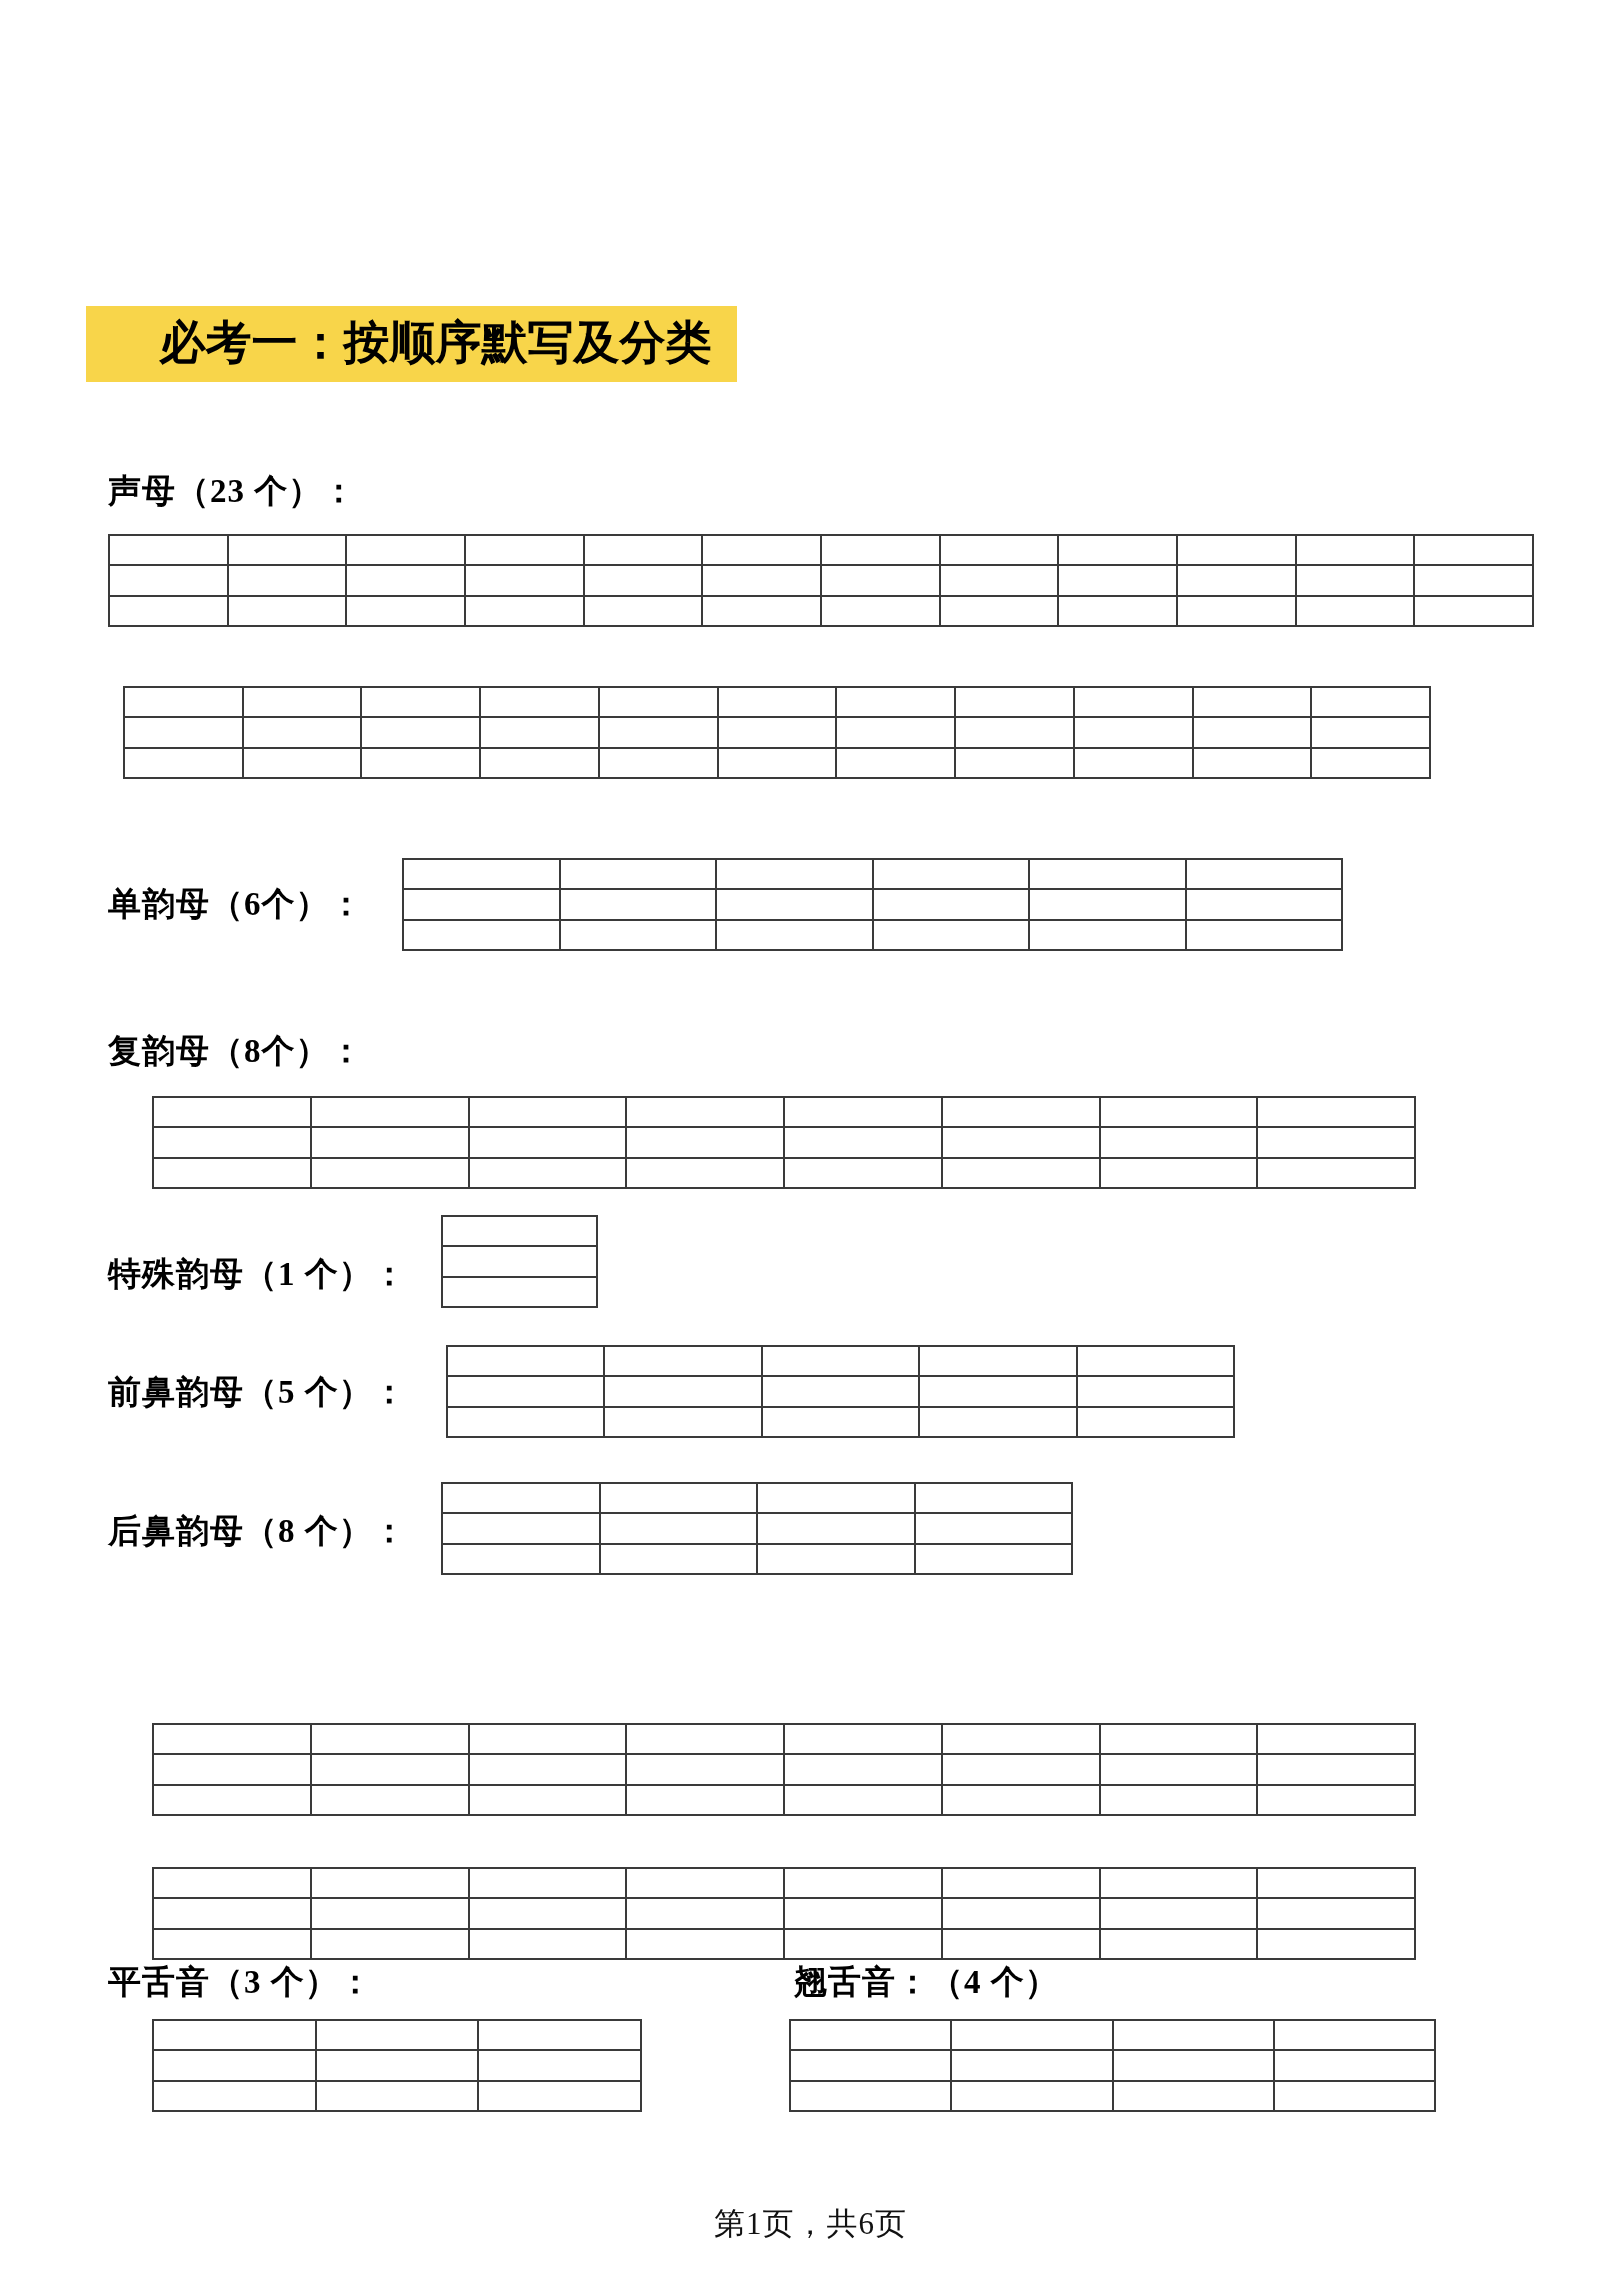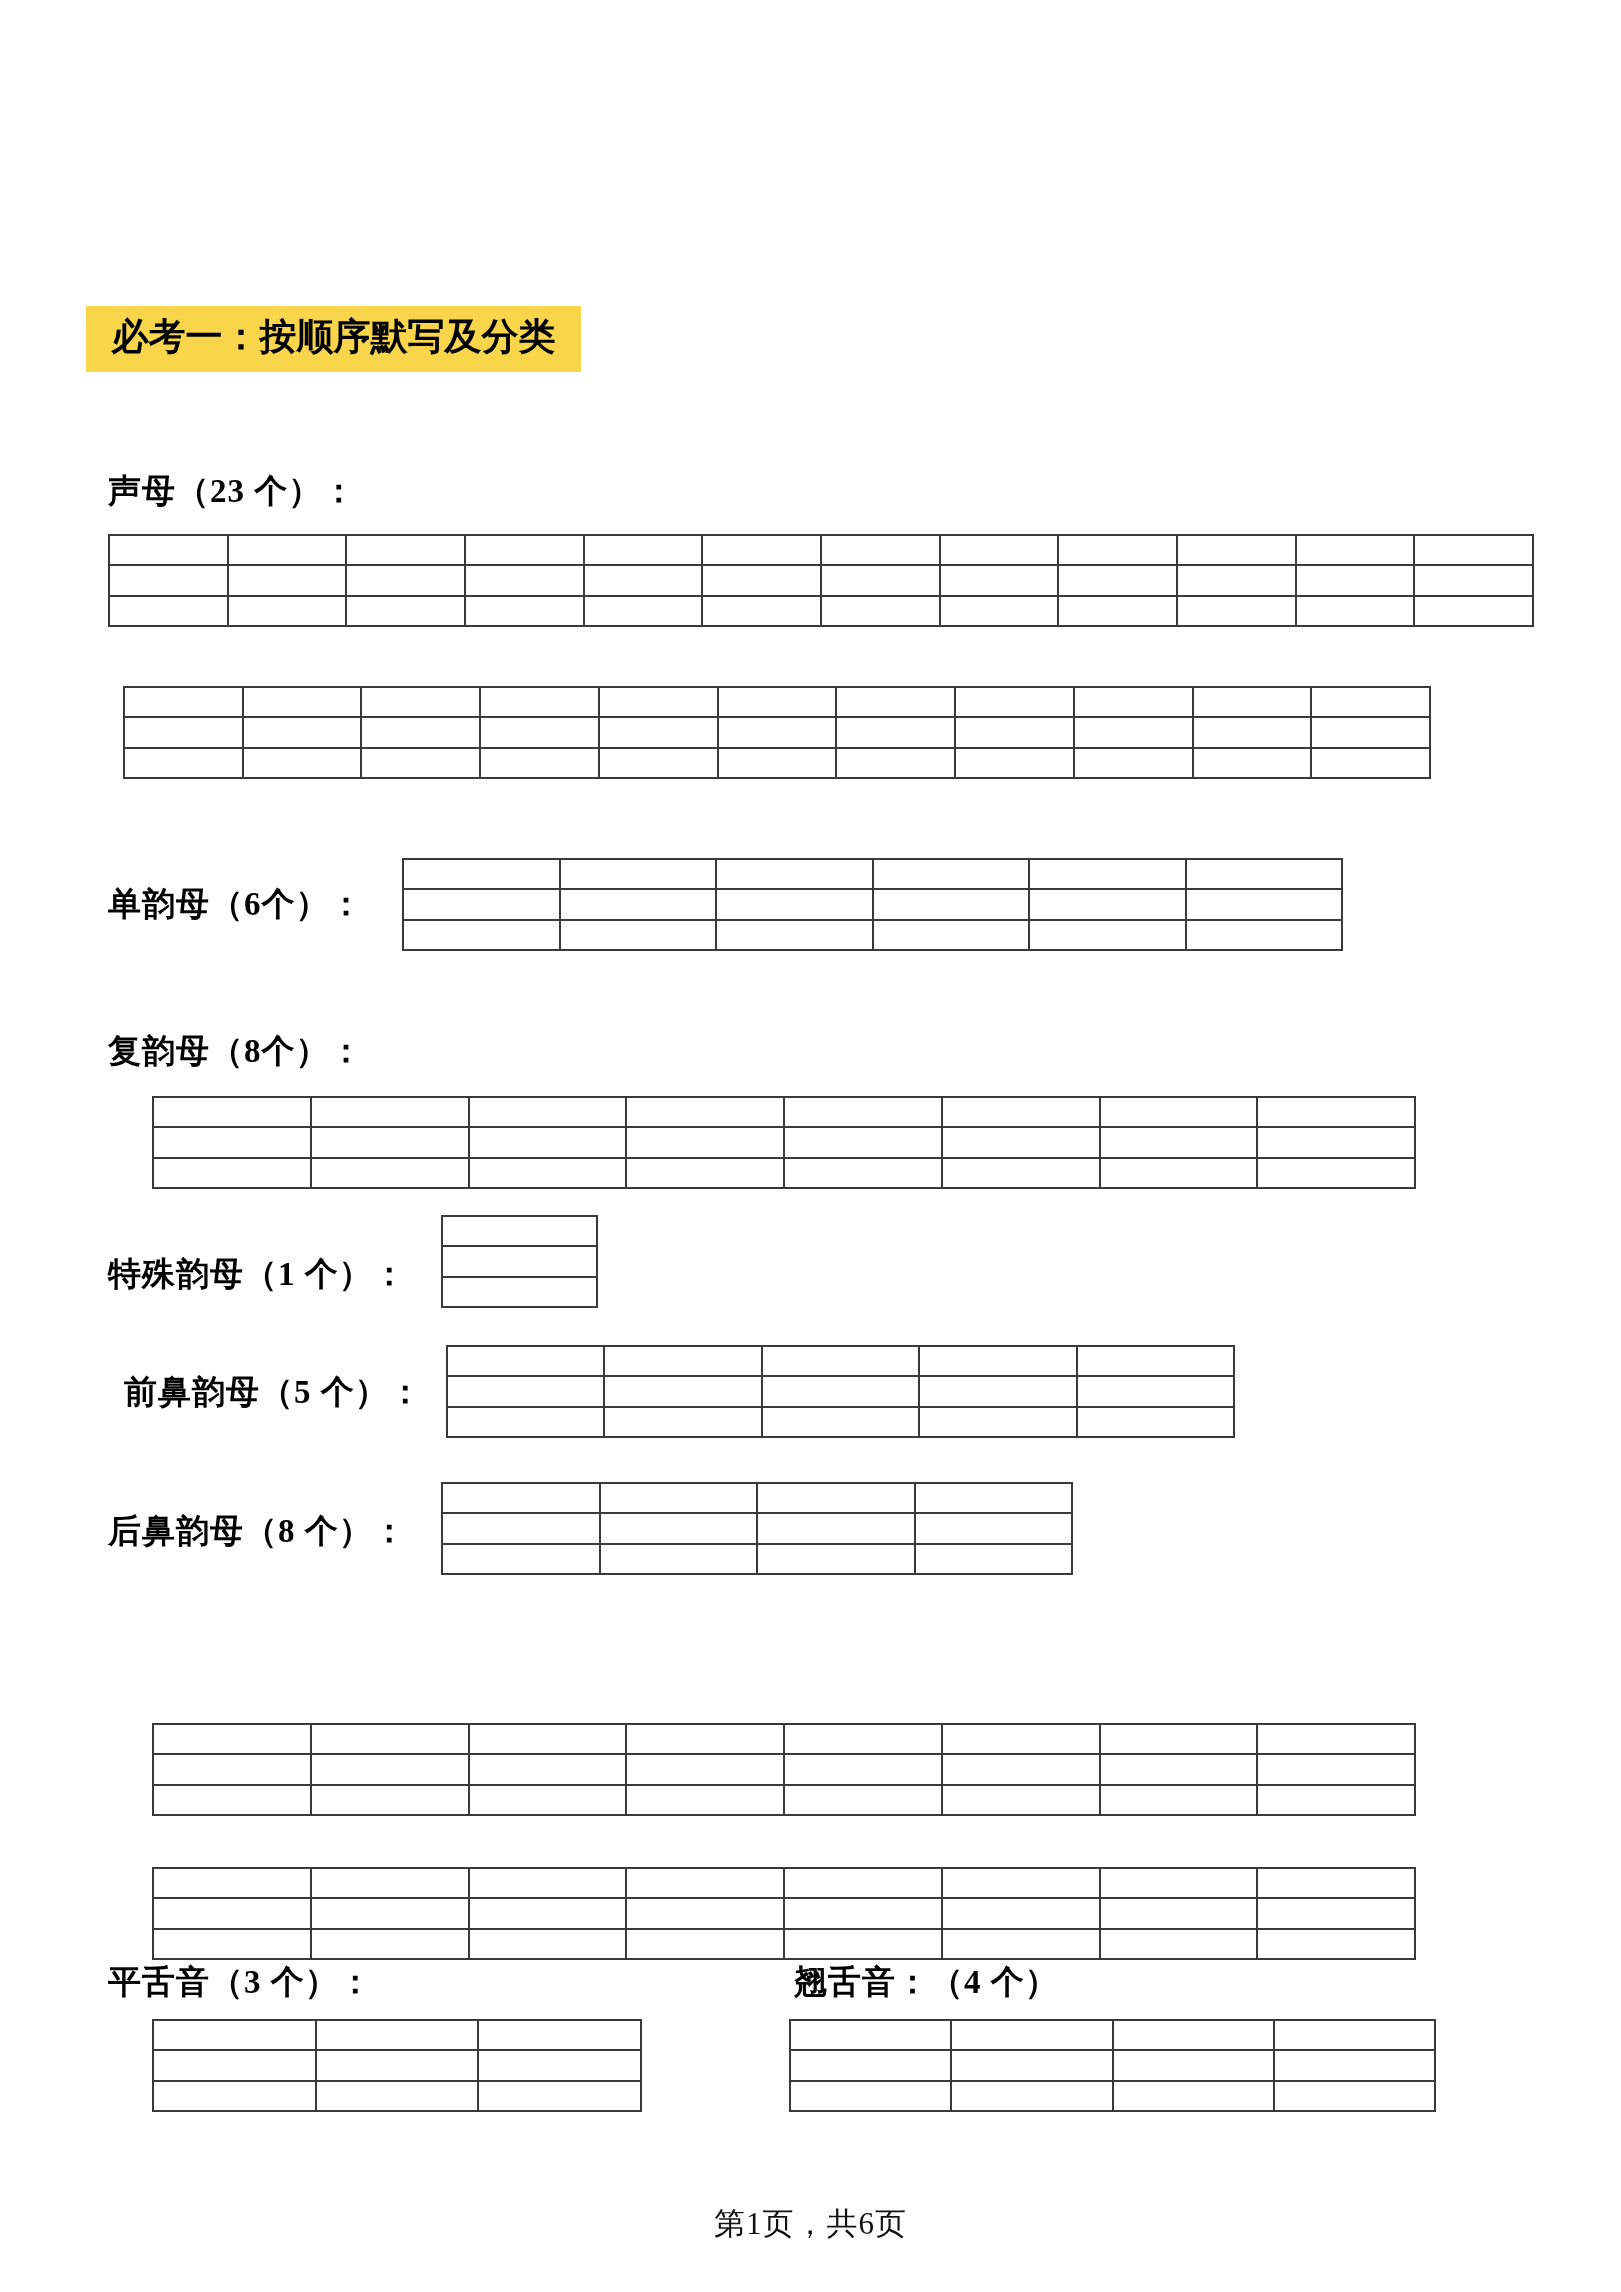--- a/index.html
+++ b/index.html
@@ -51,24 +51,25 @@
     background: #f7d košt;
   }
   .section-band {
     background: #f8d54a;
     padding: 9.8px 25.5px 13.7px 25.5px;
     display: inline-block;
   }
   .section-band-text {
     font-family: "DejaVu Sans", "Liberation Sans", sans-serif;
     font-weight: 700;
-    font-size: 37px;
+    font-size: 46px;
     line-height: 1.15;
     white-space: nowrap;
     color: #000;
+    margin-left: 48px;
   }
 
   
   .lbl {
     font-family: "Liberation Serif", "DejaVu Serif", serif;
     font-weight: 700;
     font-size: 33px;
     white-space: nowrap;
     letter-spacing: 1px;
   }
@@ -340,21 +341,21 @@
   <div class="abs" id="grid-teshuyunmu" style="top:1215px; left:441px; width:157px; height:93px;">
       <div class="grid" style="width: 100%; height: 100%;">
         <div class="cell" style="flex: 1 1 0px;">
           <div class="ln"></div>
           <div class="ln"></div>
           <div class="ln"></div>
         </div>
       </div>
     </div>
 
-  <div class="abs" style="top:1370px; left:124px;">
+  <div class="abs" style="top:1370px; left:108px;">
     <span class="lbl">前鼻韵母（5 个）：</span>
   </div>
   <div class="abs" id="grid-qianbiyunmu" style="top:1345px; left:446px; width:789px; height:93px;">
       <div class="grid" style="width: 100%; height: 100%;">
         <div class="cell" style="flex: 1 1 0px;">
           <div class="ln"></div>
           <div class="ln"></div>
           <div class="ln"></div>
         </div>
         <div class="cell" style="flex: 1 1 0px;">

